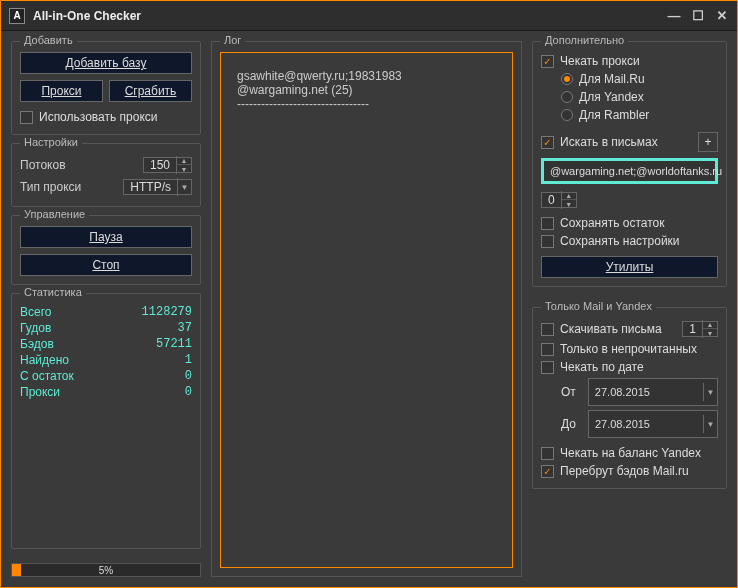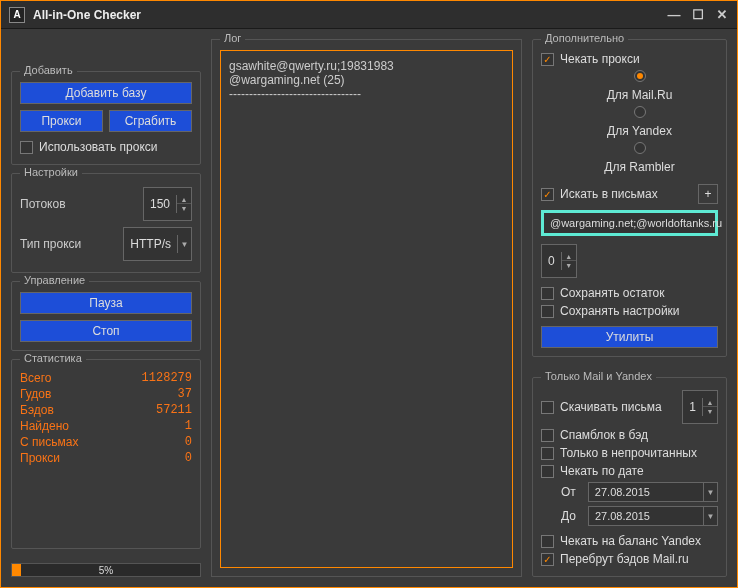--- a/index.html
+++ b/index.html
@@ -46,49 +46,50 @@
     cursor: pointer;
     display: flex; align-items: center; justify-content: center;
     font-size: 13px;
   }
   .content {
     flex: 1;
     display: flex;
     padding: 10px;
     gap: 10px;
   }
-  .col-left { width: 190px; display: flex; flex-direction: column; gap: 8px; margin-top: 32px; }
+  .col-left { width: 190px; display: flex; flex-direction: column; gap: 8px; }
   .col-mid { flex: 1; display: flex; flex-direction: column; border-radius: 28px; }
   .col-right { width: 195px; display: flex; flex-direction: column; gap: 20px; }
 
   .group {
     border: 1px solid #555;
     border-radius: 2px;
     padding: 10px 8px 8px 8px;
     position: relative;
   }
   .group-title {
     position: absolute;
     top: -8px;
     left: 8px;
     background: #3a3a3a;
     padding: 0 4px;
     color: #bbb;
     font-size: 11px;
   }
   .btn {
-    background: #1d4ed8;
+    background: #0f172a;
     border: 1px solid #666;
     color: #ddd;
     padding: 3px 6px;
     font-size: 12px;
     cursor: pointer;
     text-align: center;
     display: block;
     width: 100%;
+    text-decoration: underline;
   }
   .btn-row { display: flex; gap: 6px; }
   .btn-row .btn { flex: 1; }
 
   .check {
     display: flex;
     align-items: center;
     gap: 6px;
     cursor: pointer;
     padding: 2px 0;
@@ -100,21 +101,20 @@
     display: flex; align-items: center; justify-content: center;
     font-size: 10px;
     color: #ff8800;
   }
   .radio {
     display: flex;
     align-items: center;
     gap: 6px;
     padding: 2px 0 2px 20px;
     cursor: pointer;
-    flex-direction: column;
   }
   .radio .dot {
     width: 12px; height: 12px;
     border: 1px solid #777;
     border-radius: 50%;
     background: #333;
     display: flex; align-items: center; justify-content: center;
   }
   .radio .dot.sel::after {
     content: '';
@@ -130,21 +130,21 @@
     padding: 3px 0;
     gap: 22px;
   }
   .form-row label { color: #ccc; }
 
   .spinner, .combo {
     display: flex;
     align-items: center;
     border: 1px solid #666;
     background: #333;
-    height: 34px;
+    height: 16px;
   }
   .spinner .val, .combo .val {
     padding: 0 6px;
     color: #ddd;
     min-width: 30px;
     text-align: right;
   }
   .combo .val { text-align: left; min-width: 44px; }
   .arrows {
     display: flex;
@@ -167,21 +167,21 @@
     font-size: 8px;
     display: flex; align-items: center; justify-content: center;
     color: #aaa;
     cursor: pointer;
   }
 
   .stats-row {
     display: flex;
     justify-content: space-between;
     padding: 1px 0;
-    color: #f97316;
+    color: #5eead4;
     align-items: center;
   }
   .stats-row .num { text-align: right; font-family: Liberation Mono, monospace; }
 
   .progress {
     margin-top: 6px;
     height: 14px;
     background: #2a2a2a;
     border: 1px solid #555;
     position: relative;
@@ -203,21 +203,21 @@
     flex: 1;
     display: flex;
     flex-direction: column;
     position: relative;
     padding: 10px 8px 8px 8px;
   }
   .log-box {
     flex: 1;
     border: 1px solid #ff8800;
     background: #3a3a3a;
-    padding: 8px;
+    padding: 16px;
     color: #ccc;
     font-size: 12px;
     overflow: hidden;
     white-space: pre-wrap;
   }
 
   .small-input {
     border: 3px solid #5eead4;
     background: #333;
     color: #ddd;
@@ -232,21 +232,21 @@
     color: #ddd;
     text-align: center;
     cursor: pointer;
     line-height: 18px;
   }
 
   .date-combo {
     display: flex;
     border: 1px solid #666;
     background: #333;
-    height: 20px;
+    height: 28px;
     align-items: center;
   }
   .date-combo .val { padding: 0 6px; color: #ddd; flex: 1; font-size: 11px; }
   .date-combo .drop {
     width: 14px; height: 18px;
     border-left: 1px solid #666;
     font-size: 8px;
     display: flex; align-items: center; justify-content: center;
     color: #aaa;
   }
@@ -333,21 +333,21 @@
             </div>
             <div class="stats-row">
               <span>Бэдов</span>
               <span class="num">57211</span>
             </div>
             <div class="stats-row">
               <span>Найдено</span>
               <span class="num">1</span>
             </div>
             <div class="stats-row">
-              <span>С письмах</span>
+              <span>С остаток</span>
               <span class="num">0</span>
             </div>
             <div class="stats-row">
               <span>Прокси</span>
               <span class="num">0</span>
             </div>
           </div>
       </div>
 
       <div class="progress">
@@ -430,24 +430,20 @@
             <span class="val" style="min-width:14px">1</span>
             <div class="arrows">
               <div class="ar">▲</div>
               <div class="ar">▼</div>
             </div>
           </div>
         </div>
 
         <div class="check">
           <div class="box"></div>
-          <span>Спамблок в бэд</span>
-        </div>
-        <div class="check">
-          <div class="box"></div>
           <span>Только в непрочитанных</span>
         </div>
         <div class="check">
           <div class="box"></div>
           <span>Чекать по дате</span>
         </div>
 
         <div class="right-row right-row-indent">
           <span>От</span>
           <div class="date-combo" style="flex:1;margin-left:6px">

